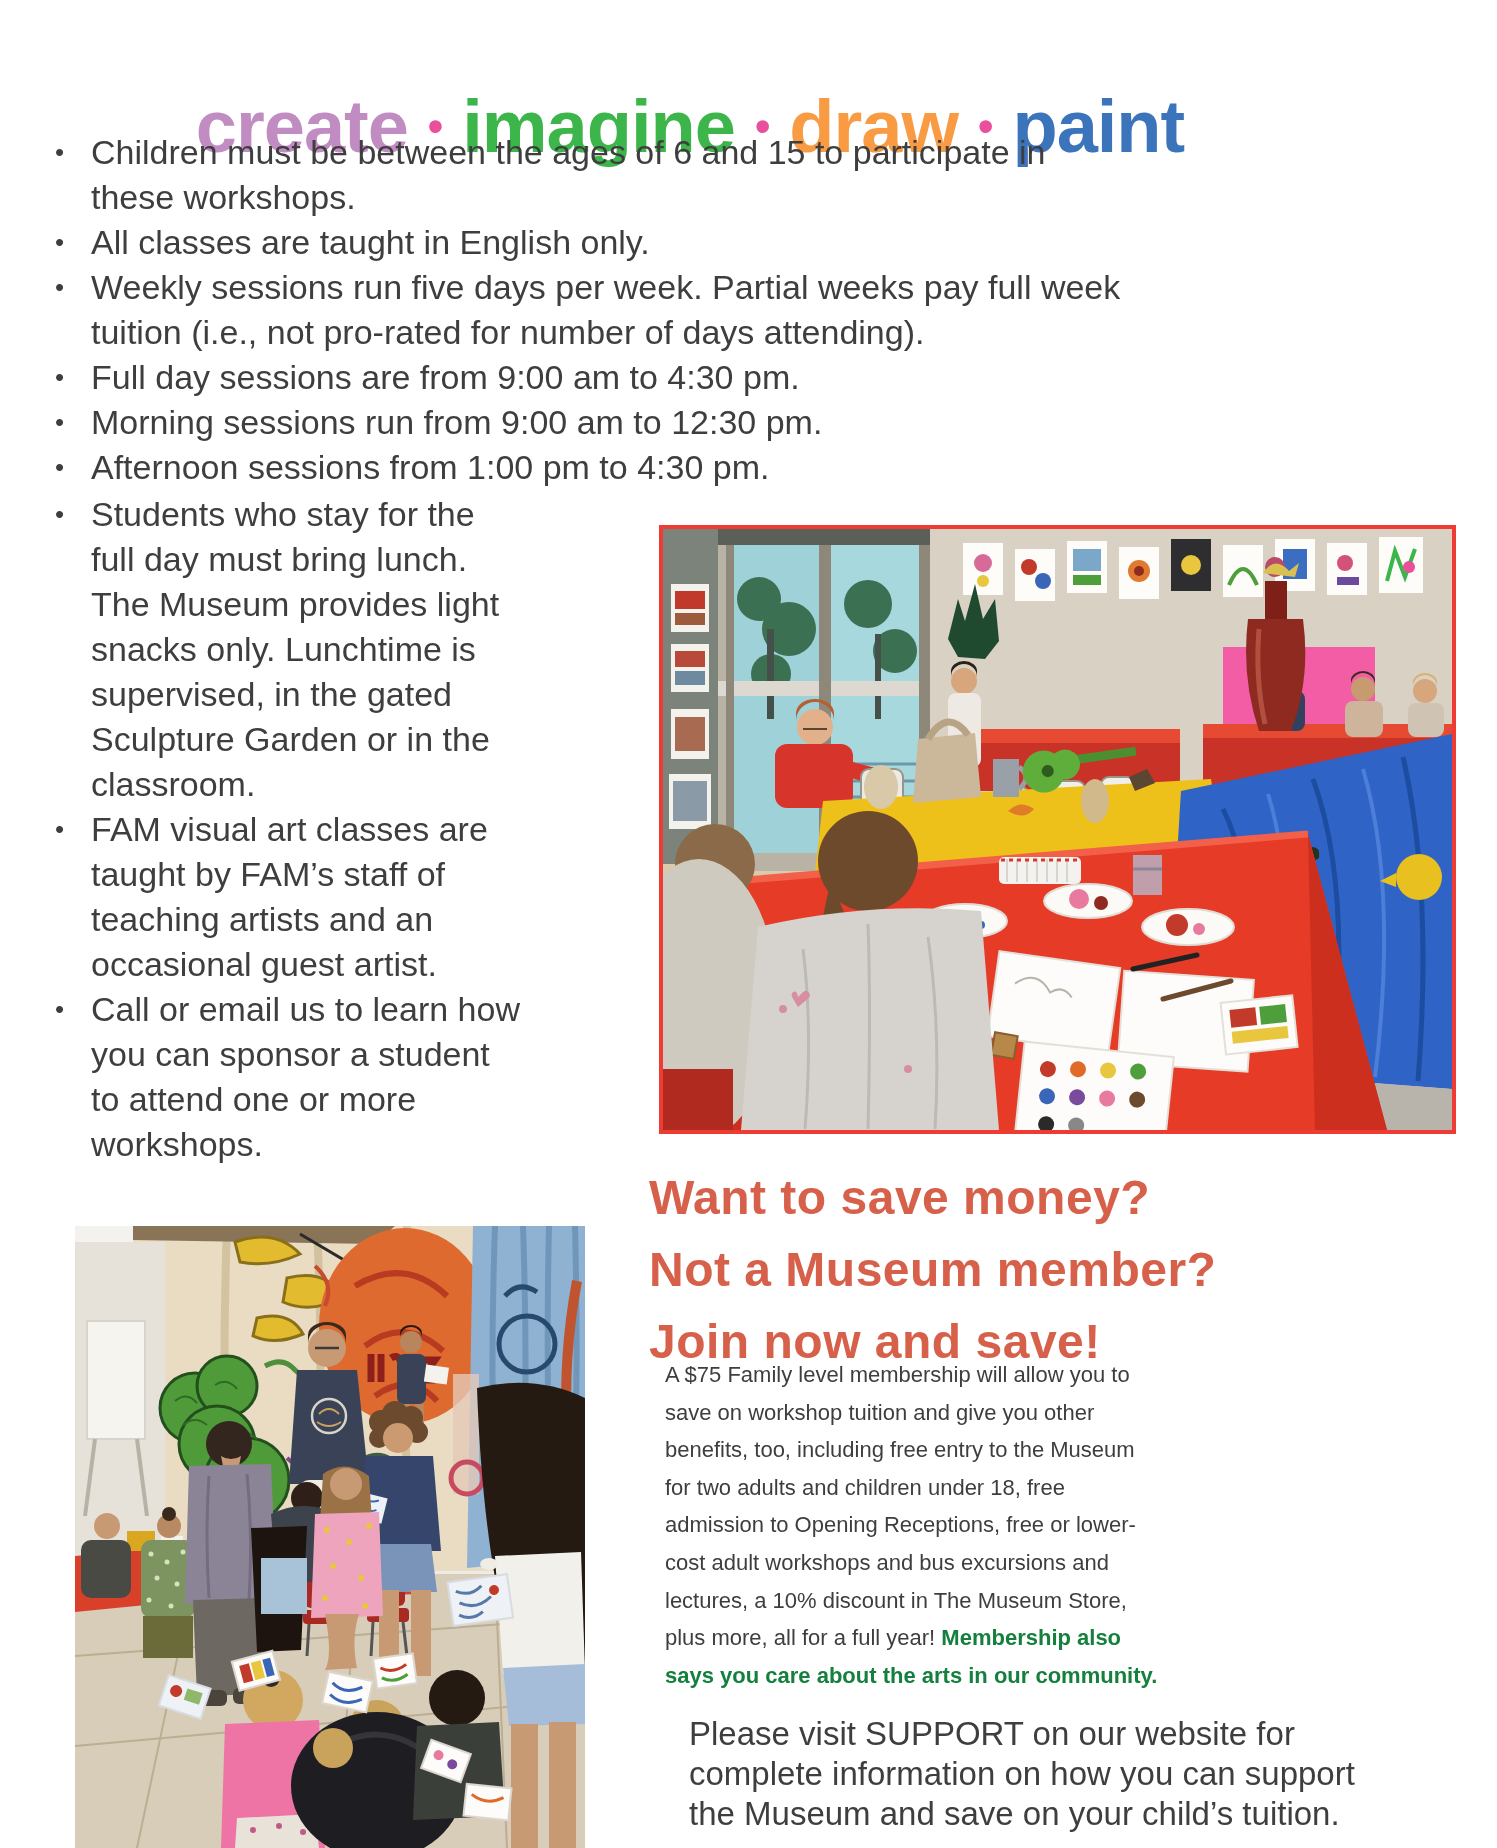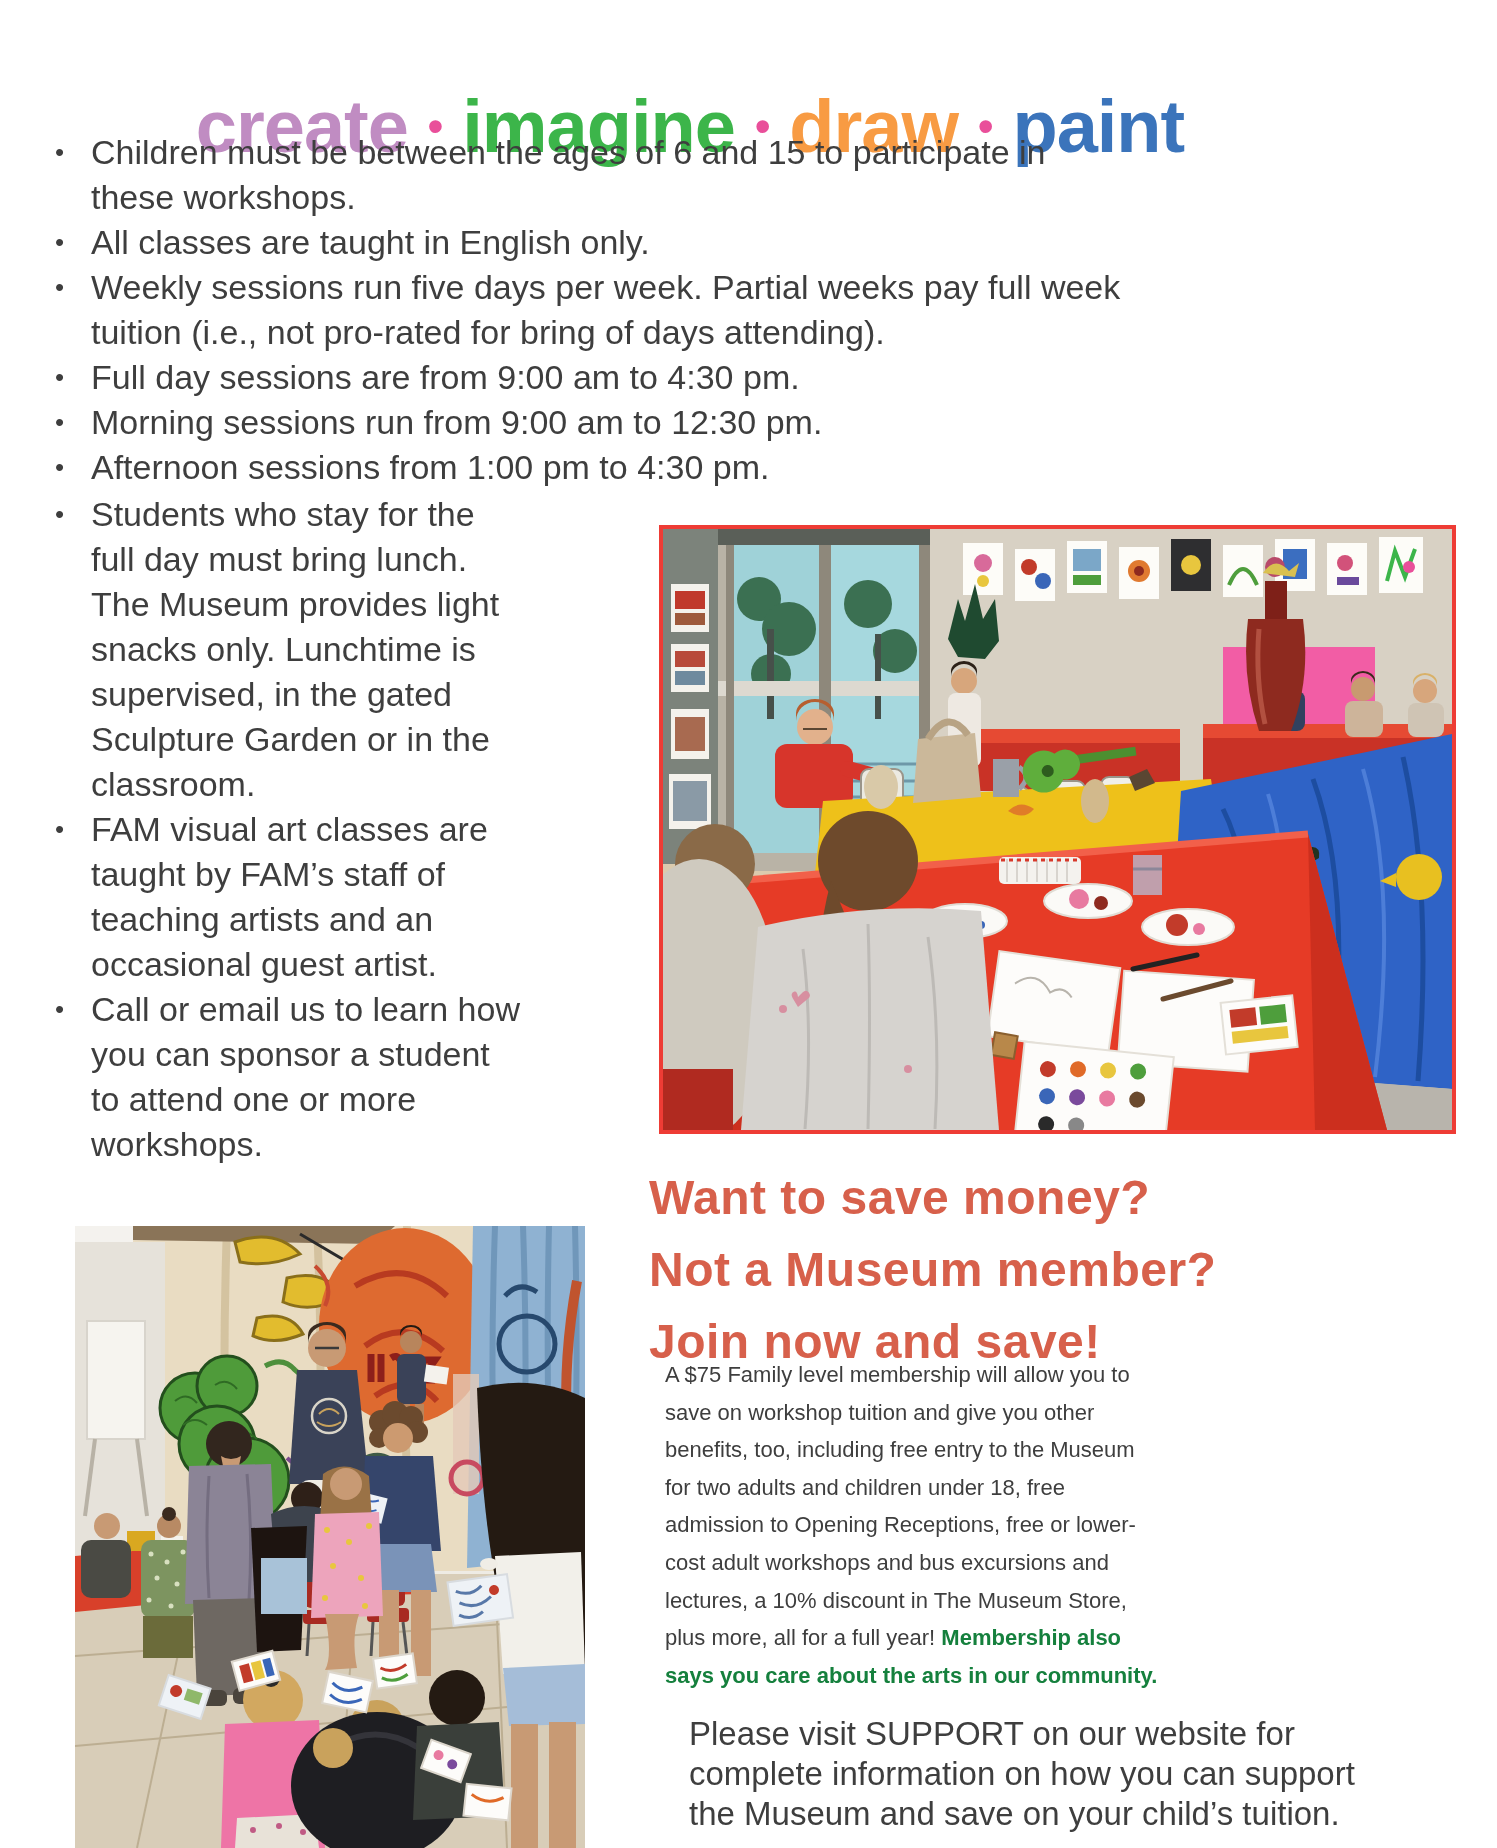--- a/index.html
+++ b/index.html
@@ -52,21 +52,21 @@
         <span class="btxt">Children must be between the ages of 6 and 15 to participate in
 these workshops.</span>
       </li>
     <li>
         <span class="bdot">•</span>
         <span class="btxt">All classes are taught in English only.</span>
       </li>
     <li>
         <span class="bdot">•</span>
         <span class="btxt">Weekly sessions run five days per week. Partial weeks pay full week
-tuition (i.e., not pro-rated for bring of days attending).</span>
+tuition (i.e., not pro-rated for number of days attending).</span>
       </li>
     <li>
         <span class="bdot">•</span>
         <span class="btxt">Full day sessions are from 9:00 am to 4:30 pm.</span>
       </li>
     <li>
         <span class="bdot">•</span>
         <span class="btxt">Morning sessions run from 9:00 am to 12:30 pm.</span>
       </li>
     <li>

